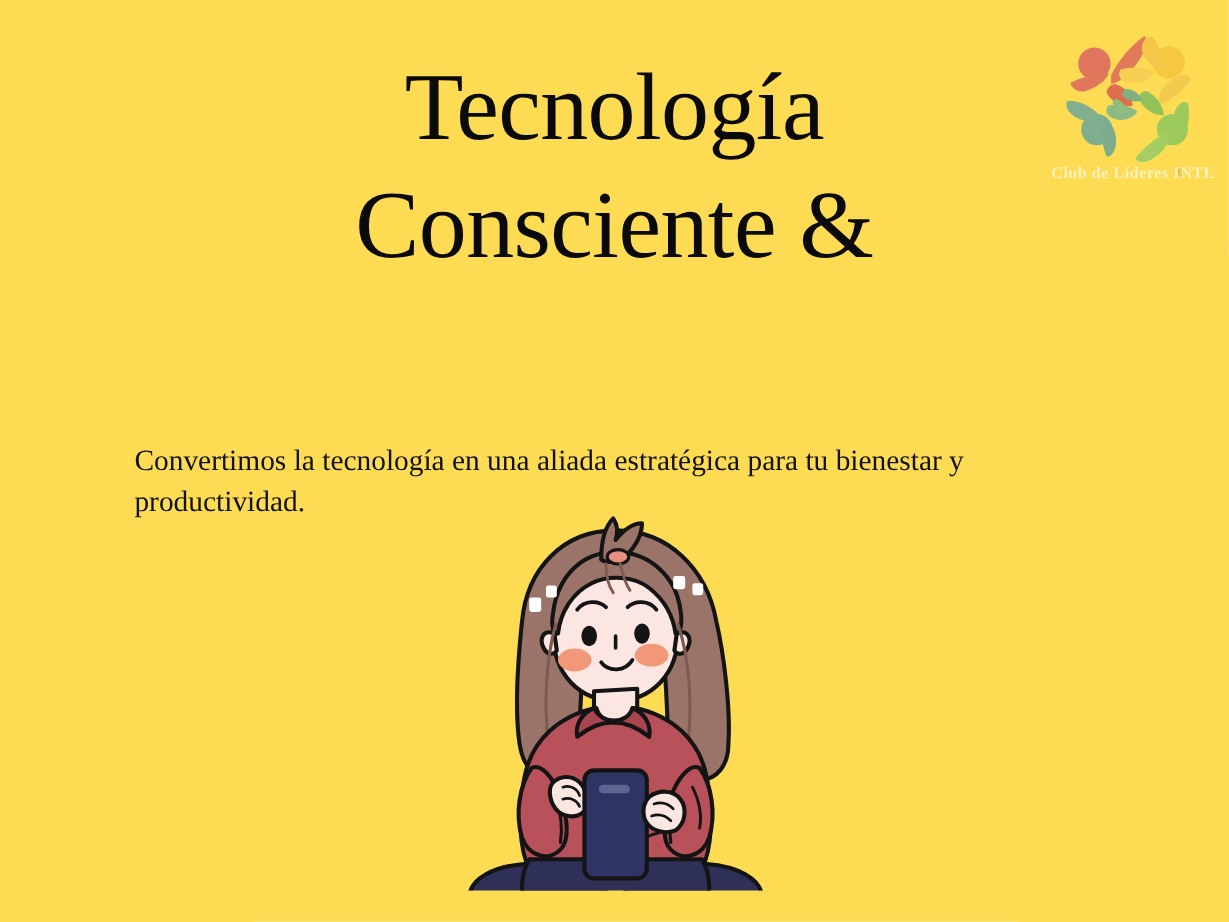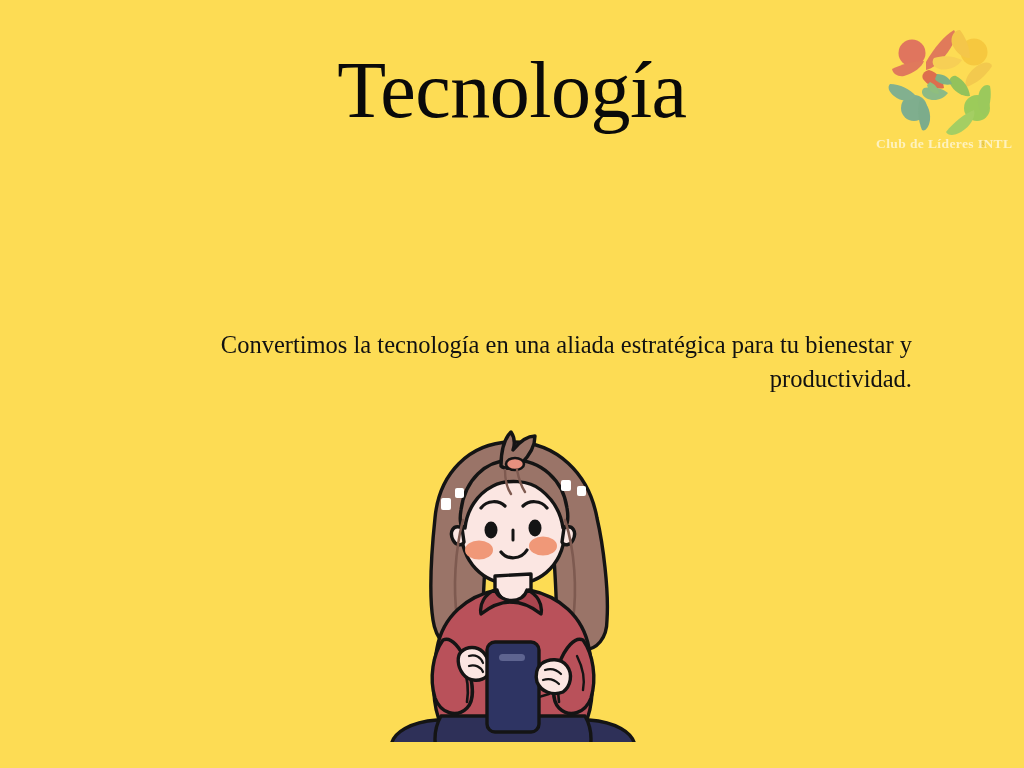--- a/index.html
+++ b/index.html
@@ -71,24 +71,24 @@
     letter-spacing: -0.5px;
     margin: 0;
   }
   #headline .hl-line {
     display: block;
   }
 
   
   #subtitle {
     position: absolute;
-    top: 328px;
+    top: 368px;
     left: 112px;
     width: 800px;
-    text-align: right;
+    text-align: left;
     font-size: 24.5px;
     line-height: 1.38;
     color: #111111;
     margin: 0;
   }
 
   
   #illustration {
     position: absolute;
     left: 345px;
@@ -128,20 +128,21 @@
 
       <path d="M55 52 C62 52 68 56 70 62 C63 64 56 61 53 57 Z" fill="#7FB184"></path>
       <path d="M48 60 C53 62 57 67 57 72 C51 72 46 68 45 63 Z" fill="#8FBE7E"></path>
     </svg>
     <div id="logo-reg">®</div>
     <div id="logo-text">Club de Líderes INTL</div>
   </div>
 
   <h1 id="headline" style="color: rgb(10, 10, 10);">
     <span class="hl-line">Tecnología</span>
+    <span class="hl-line">Consciente &amp;</span>
   </h1>
 
   <p id="subtitle">Convertimos la tecnología en una aliada estratégica para tu bienestar y productividad.</p>
 
   <div id="illustration">
     <svg viewBox="0 0 336 318" aria-hidden="true">
       <g stroke="#141414" stroke-width="3.4" stroke-linejoin="round" stroke-linecap="round">
 
         <path d="M168 18
                  C124 18 94 50 90 94

